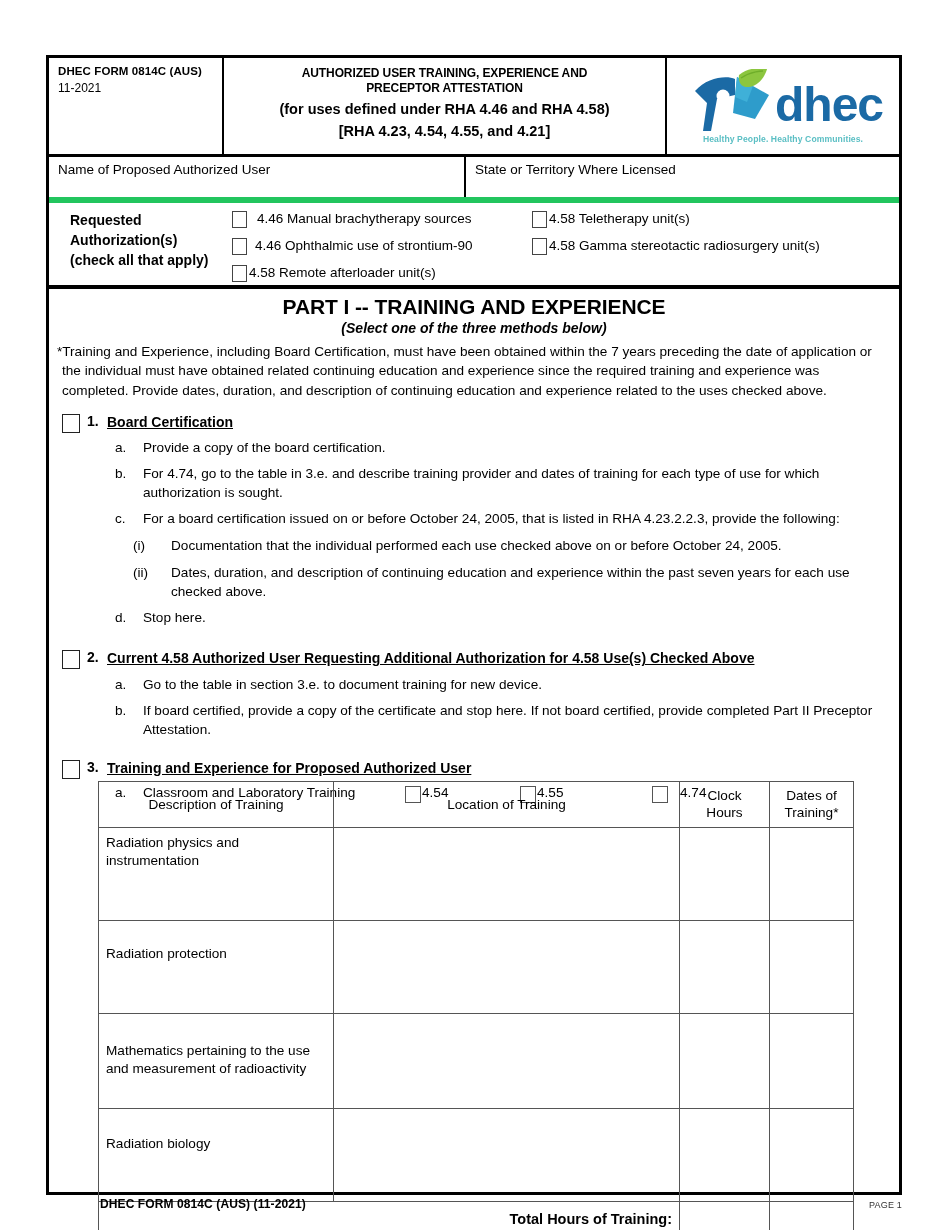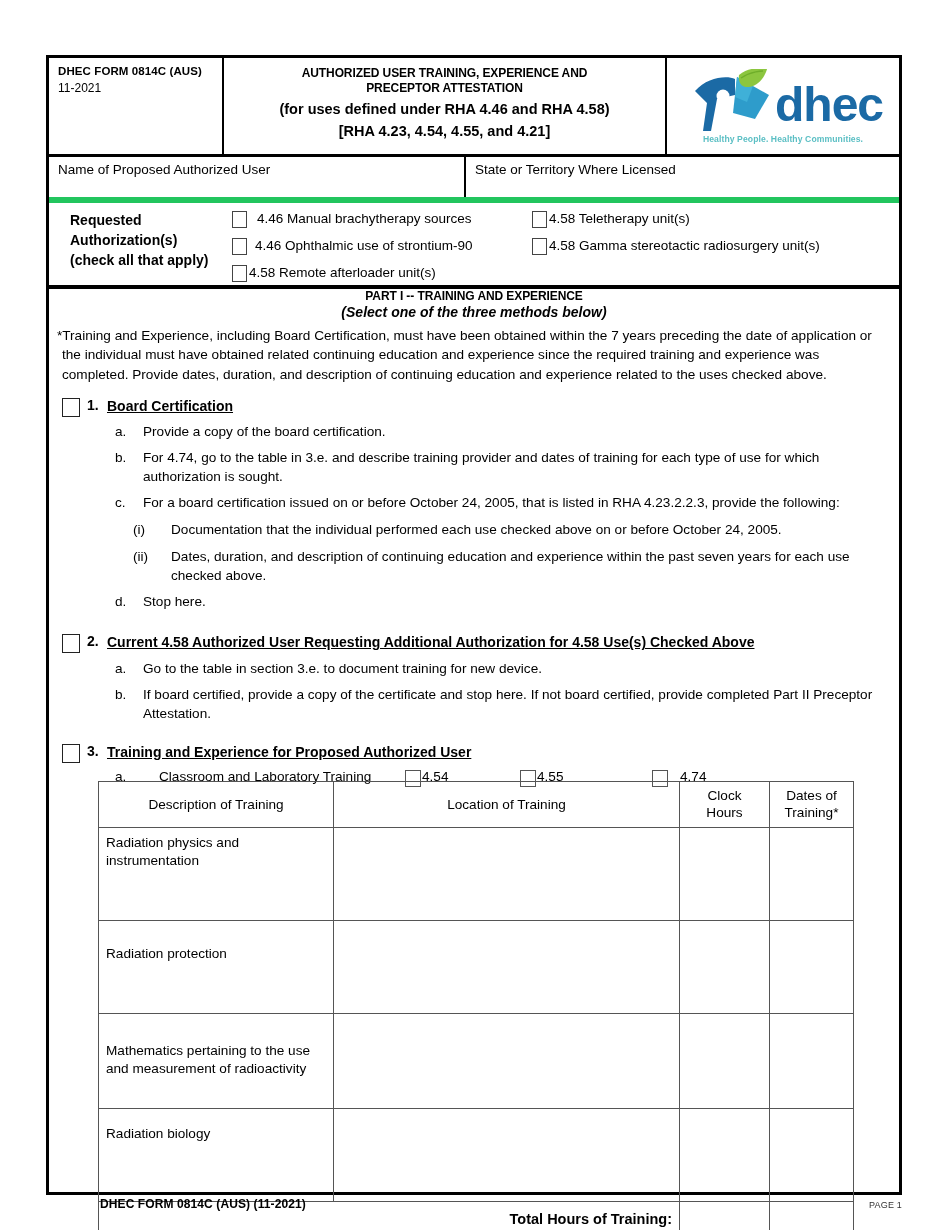--- a/index.html
+++ b/index.html
@@ -153,22 +153,23 @@
   }
   .auth-opt .lbl { margin-left: 1px; }
 
   
   .body-area {
     position: relative;
     padding: 0;
   }
   .part-title {
     text-align: center;
-    font-size: 12px;
-    font-weight: bold;
+    font-size: 21px;
+    font-weight: bold;
+    padding-top: 6px;
     letter-spacing: -0.1px;
   }
   .part-sub {
     text-align: center;
     font-size: 14px;
     font-weight: bold;
     font-style: italic;
     margin-top: 1px;
   }
   .intro {
@@ -236,21 +237,21 @@
 
   
   .line3a {
     position: relative;
     font-size: 13.6px;
     margin-top: 8px;
     padding-left: 28px;
     height: 22px;
   }
   .line3a .mk { position: absolute; left: 0; top: 0; }
-  .line3a .txt { position: absolute; left: 44px; top: 0; }
+  .line3a .txt { position: absolute; left: 28px; top: 0; }
   .mini-cbx {
     position: absolute;
     width: 16px;
     height: 17px;
     border: 1.6px solid #555;
     background: #fff;
     top: 1px;
   }
   .mini-lbl {
     position: absolute;
@@ -527,21 +528,21 @@
             <td></td>
             <td></td>
           </tr>
           <tr class="r-tall2">
             <td class="desc" style="padding-top:28px;">Mathematics pertaining to the use and measurement of radioactivity</td>
             <td></td>
             <td></td>
             <td></td>
           </tr>
           <tr class="r-tall">
-            <td class="desc" style="padding-top:16px;">Radiation biology</td>
+            <td class="desc" style="padding-top:26px;">Radiation biology</td>
             <td></td>
             <td></td>
             <td></td>
           </tr>
           <tr class="total-row">
             <td class="total-lbl" colspan="2">Total Hours of Training:</td>
             <td class="total-box"></td>
             <td></td>
           </tr>
         </tbody>

